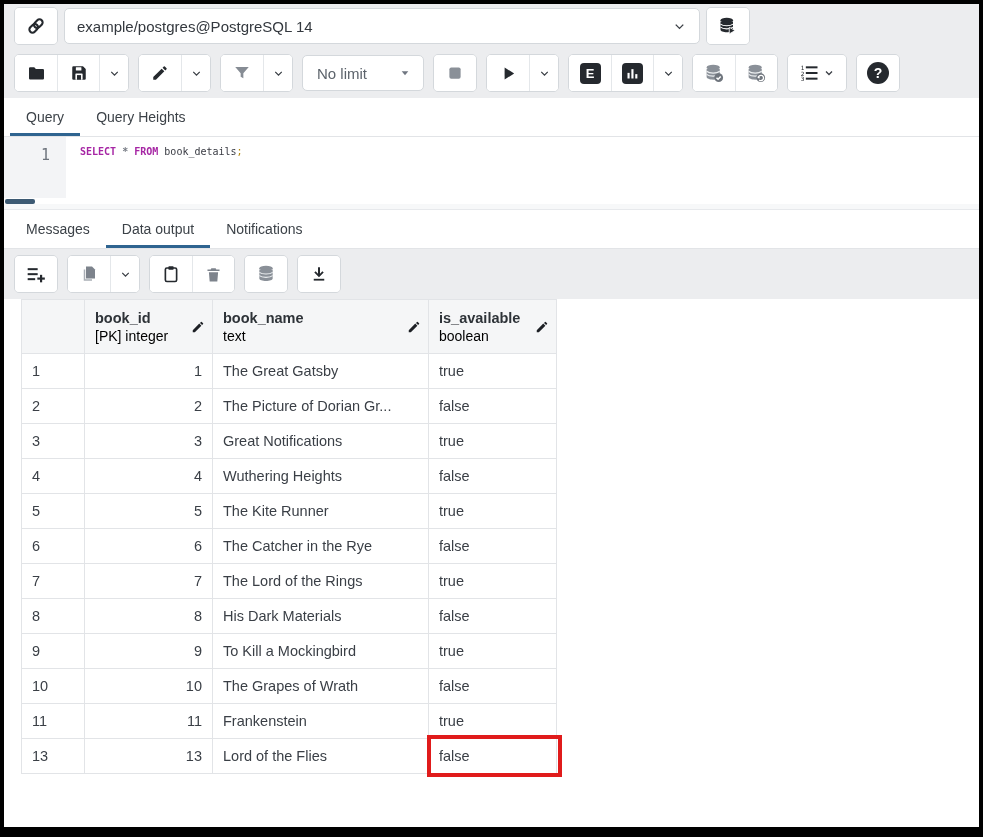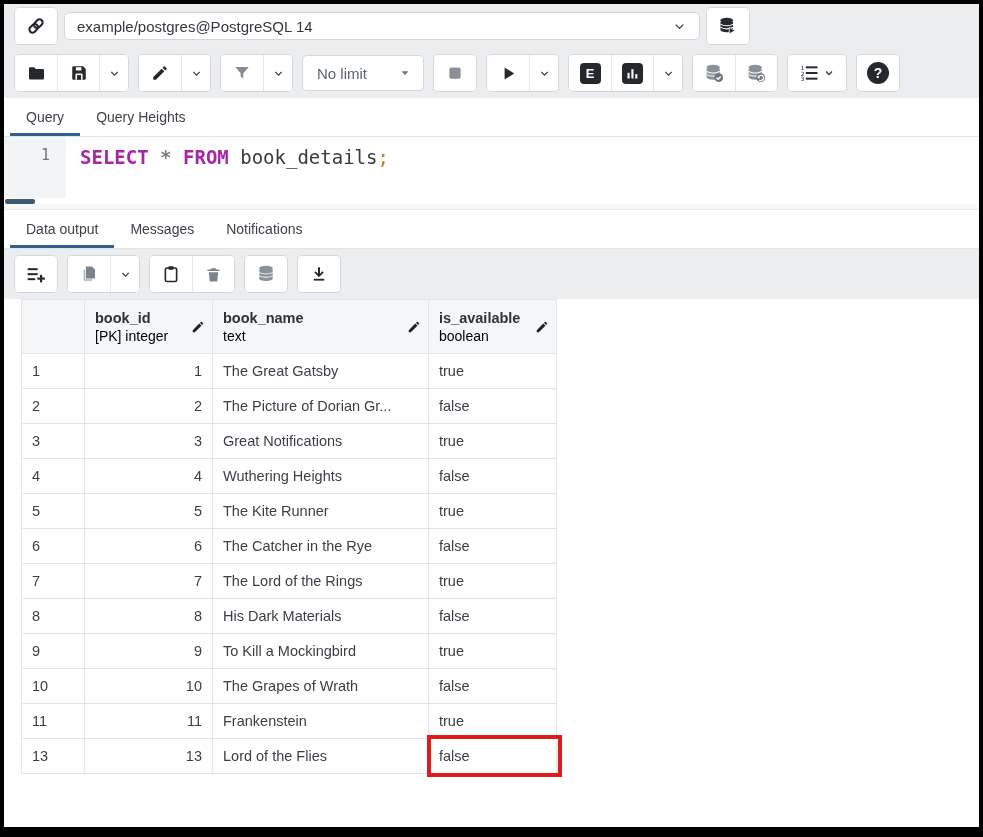--- a/index.html
+++ b/index.html
@@ -12,35 +12,35 @@
   .main-toolbar { height:50px; gap:9px; }
   .results-toolbar { height:50px; gap:9px; }
 
   .btn-group { display:inline-flex; background:#fff; border:1px solid #d4d8dc; border-radius:5px; overflow:hidden; flex:none; }
   .btn { width:42px; height:36px; display:flex; align-items:center; justify-content:center; background:#fff; border:none; cursor:pointer; }
   .btn + .btn { border-left:1px solid #e4e7ea; }
   .btn.narrow { width:29px; }
   .badge { width:21px; height:21px; background:#25292e; border-radius:4px; color:#fff; display:flex; align-items:center; justify-content:center; font-weight:bold; font-size:13px; }
   .circle-badge { width:22px; height:22px; background:#25292e; border-radius:50%; color:#fff; display:flex; align-items:center; justify-content:center; font-weight:bold; font-size:14px; }
 
-  .conn-select { height:28px; width:636px; background:#fff; border:1px solid #d4d8dc; border-radius:5px; display:flex; align-items:center; padding:0 12px; gap:8px; cursor:pointer; }
+  .conn-select { height:36px; width:636px; background:#fff; border:1px solid #d4d8dc; border-radius:5px; display:flex; align-items:center; padding:0 12px; gap:8px; cursor:pointer; }
   .conn-select .label { flex:1; font-size:15px; color:#33383e; }
 
   .limit-select { height:36px; width:122px; background:#fff; border:1px solid #d4d8dc; border-radius:5px; display:flex; align-items:center; padding:0 10px 0 14px; cursor:pointer; }
   .limit-select .label { flex:1; font-size:15px; color:#5c636b; }
 
   
   .tabs { display:flex; background:#fff; border-bottom:1px solid #e2e4e7; padding-left:6px; }
   .tab { padding:11px 16px 8px 16px; font-size:14px; color:#3c4248; border-bottom:3px solid transparent; cursor:pointer; }
   .tab.active { border-bottom-color:#2f6490; }
 
   
   .editor { display:flex; height:67px; background:#fff; position:relative; }
   .gutter { width:62px; background:#f3f4f6; color:#6e747d; font-family:"DejaVu Sans Mono", monospace; font-size:15px; text-align:right; padding:9px 16px 0 0; }
-  .code { flex:1; font-family:"DejaVu Sans Mono", monospace; font-size:19px; padding:9px 0 0 14px; white-space:pre; }
+  .code { flex:1; font-family:"DejaVu Sans Mono", monospace; font-size:10px; padding:9px 0 0 14px; white-space:pre; }
   .tok-keyword { color:#a626a4; font-weight:bold; }
   .tok-operator { color:#777c85; font-weight:bold; }
   .tok-identifier { color:#383a42; }
   .tok-punctuation { color:#b5890f; }
   .hscroll { position:absolute; left:0; bottom:0; height:6px; width:100%; background:#fff; }
   .hscroll .thumb { position:absolute; left:1px; top:1px; width:30px; height:5px; background:#3d5a73; border-radius:2px; }
 
   .splitter { height:6px; background:#f7f8f9; border-bottom:1px solid #e7e9ec; }
 
   
@@ -288,22 +288,22 @@
     <div class="gutter"><span>1</span></div>
     <div class="code" id="sql-line"><span class="tok-keyword">SELECT</span><span class="tok-identifier"> </span><span class="tok-operator">*</span><span class="tok-identifier"> </span><span class="tok-keyword">FROM</span><span class="tok-identifier"> </span><span class="tok-identifier">book_details</span><span class="tok-punctuation">;</span></div>
     <div class="hscroll">
         <div class="thumb"></div>
       </div>
   </div>
 
   <div class="splitter"></div>
 
   <div class="tabs">
+    <div class="tab">Messages</div>
     <div class="tab active">Data output</div>
-    <div class="tab">Messages</div>
     <div class="tab">Notifications</div>
   </div>
 
   <div class="bar results-toolbar">
     <div class="btn-group">
         <button class="btn">
           <span>
             <svg width="20" height="20" viewBox="0 0 24 24">
               <rect x="2" y="5" width="12" height="2.4" fill="#25292e"></rect>
               <rect x="2" y="11" width="12" height="2.4" fill="#25292e"></rect>

